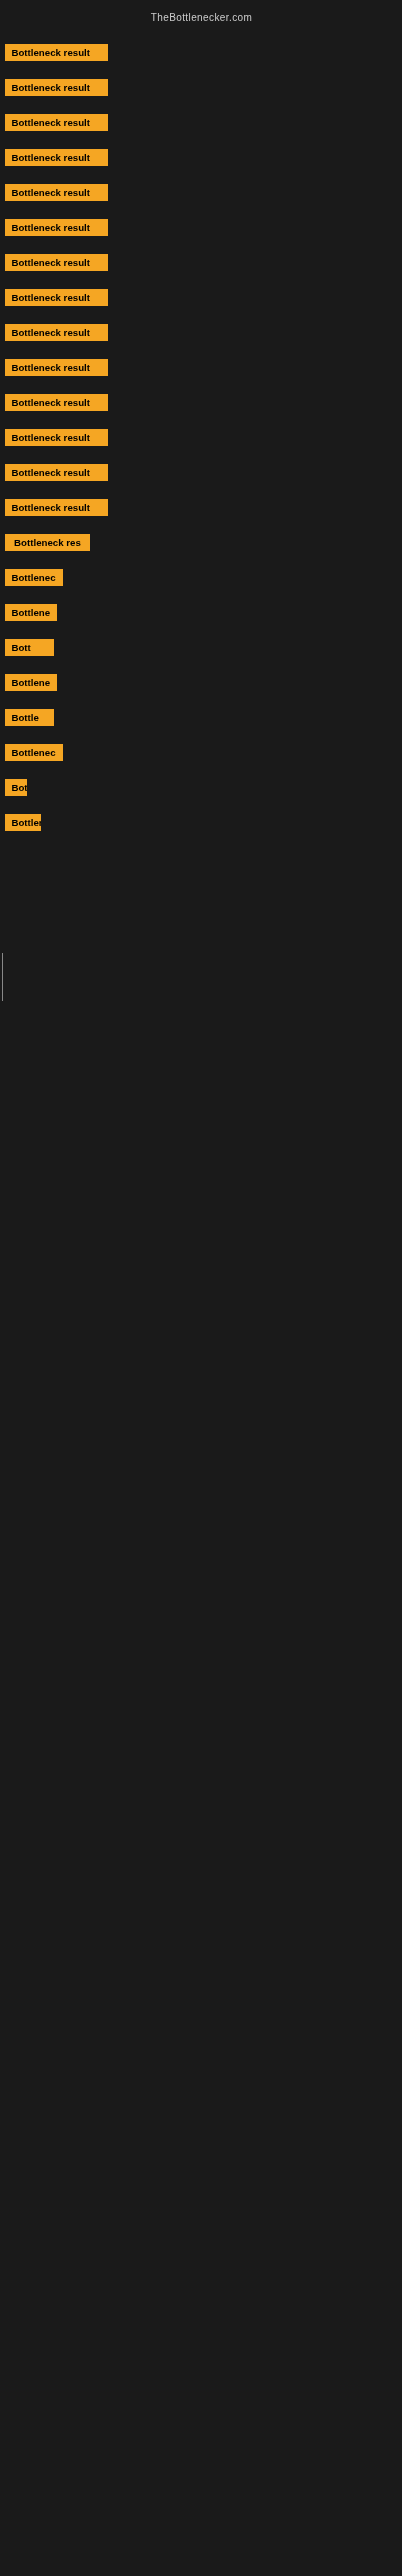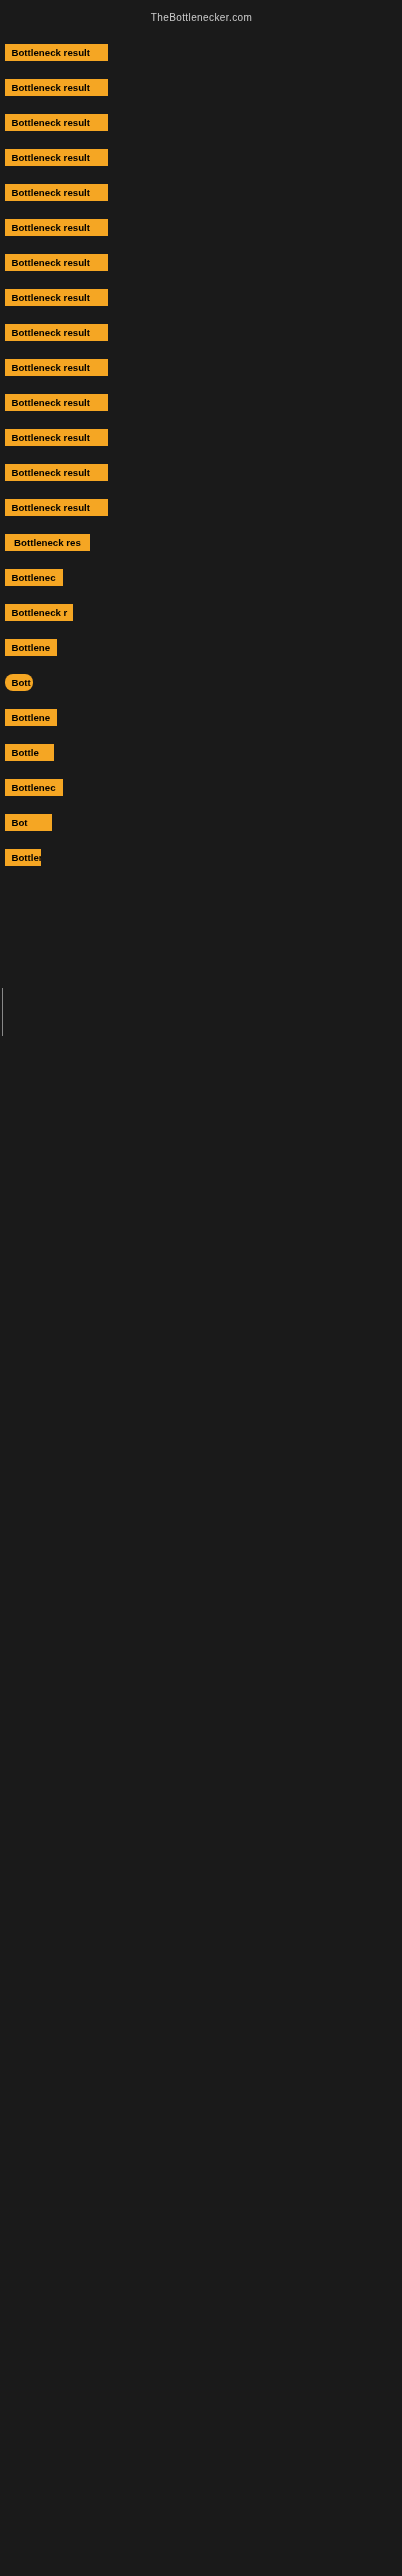--- a/index.html
+++ b/index.html
@@ -109,39 +109,36 @@
     <div class="bar-row">
       <div class="bottleneck-bar" style="width: 103px;">Bottleneck result</div>
     </div>
     <div class="bar-row">
       <div class="bottleneck-bar" style="width: 85px; text-align: center;">Bottleneck res</div>
     </div>
     <div class="bar-row">
       <div class="bottleneck-bar" style="width: 58px;">Bottlenec</div>
     </div>
     <div class="bar-row">
-      <div class="bottleneck-bar" style="width: 68px;">Bottleneck r</div>
-    </div>
-    <div class="bar-row">
       <div class="bottleneck-bar" style="width: 52px;">Bottlene</div>
     </div>
     <div class="bar-row">
-      <div class="bottleneck-bar" style="width: 28px; border-radius: 8px;">Bott</div>
+      <div class="bottleneck-bar" style="width: 49px;">Bott</div>
     </div>
     <div class="bar-row">
       <div class="bottleneck-bar" style="width: 52px;">Bottlene</div>
     </div>
     <div class="bar-row">
       <div class="bottleneck-bar" style="width: 49px;">Bottle</div>
     </div>
     <div class="bar-row">
       <div class="bottleneck-bar" style="width: 58px;">Bottlenec</div>
     </div>
     <div class="bar-row">
-      <div class="bottleneck-bar" style="width: 47px;">Bot</div>
+      <div class="bottleneck-bar" style="width: 22px;">Bot</div>
     </div>
     <div class="bar-row">
       <div class="bottleneck-bar" style="width: 36px;">Bottlen</div>
     </div>
   </div>
 
 <div class="bottom-section">
   <div class="cursor-line"></div>
 </div>
 

